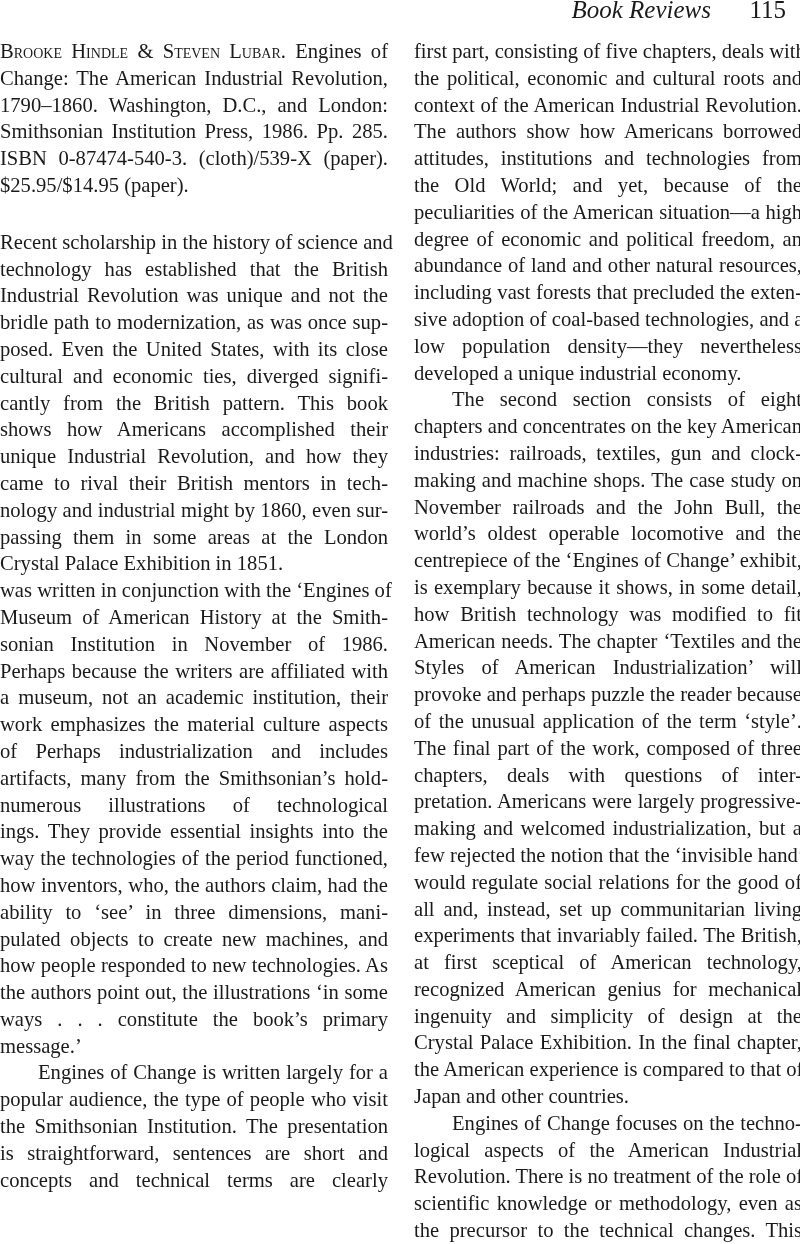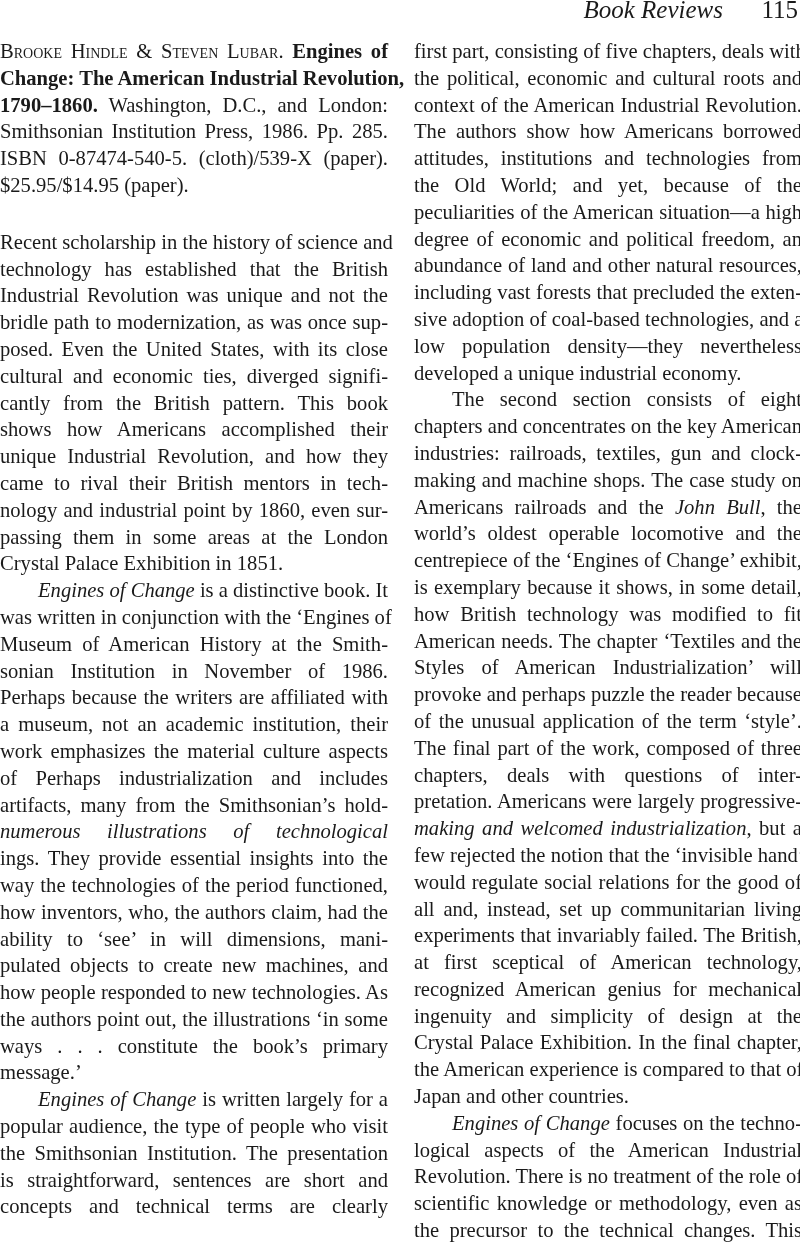--- a/index.html
+++ b/index.html
@@ -1,77 +1,76 @@
 <!DOCTYPE html>
 <html><head>
 <meta charset="utf-8">
 <style>
   html, body { margin:0; padding:0; background:#ffffff; }
   body { width:800px; height:1244px; position:relative; overflow:hidden;
          font-family:"Liberation Serif","DejaVu Serif",serif; color:#1a1a1a; }
-  .header { position:absolute; top:0; left:412px; width:386px; height:40px; }
+  .header { position:absolute; top:0; left:400px; width:386px; height:40px; }
   .running-title { position:absolute; right:75px; top:-4px; font-style:italic; font-size:25px; }
   .page-num { position:absolute; right:0; top:-4px; font-size:25px; }
   .col { position:absolute; width:388px; font-size:20.6px; line-height:26.8px; }
   .col-left { left:0; top:38px; }
   .col-right { left:414px; top:38px; }
   .line { display:block; text-align:justify; text-align-last:justify; white-space:nowrap; height:26.8px; overflow:visible; }
   .line.last { text-align-last:left; }
   .line.indent { text-indent:38px; }
-  .bold { font-weight:bold; }
-  .ital { font-style:italic; }
+  .bold { font-weight:normal; }
+  .ital { }
   .sc { font-variant:small-caps; }
   .gap { display:block; height:30px; }
 </style>
 </head>
 <body>
 
 <div class="header">
   <span class="running-title">Book Reviews</span>
   <span class="page-num">115</span>
 </div>
 
 <div class="col col-left">
   <div>
     <span class="line"><span class="sc">Brooke Hindle &amp; Steven Lubar.</span><span class="bold"> Engines of</span></span>
     <span class="line bold">Change: The American Industrial Revolution,</span>
     <span class="line"><span class="bold">1790–1860.</span><span> Washington, D.C., and London:</span></span>
     <span class="line">Smithsonian Institution Press, 1986. Pp. 285.</span>
-    <span class="line">ISBN 0-87474-540-5. (cloth)/539-X (paper).</span>
+    <span class="line">ISBN 0-87474-540-3. (cloth)/539-X (paper).</span>
     <span class="line last">$25.95/$14.95 (paper).</span>
   </div>
   <span class="gap"></span>
   <div>
     <span class="line">Recent scholarship in the history of science and</span>
     <span class="line">technology has established that the British</span>
     <span class="line">Industrial Revolution was unique and not the</span>
     <span class="line">bridle path to modernization, as was once sup-</span>
     <span class="line">posed. Even the United States, with its close</span>
     <span class="line">cultural and economic ties, diverged signifi-</span>
     <span class="line">cantly from the British pattern. This book</span>
     <span class="line">shows how Americans accomplished their</span>
     <span class="line">unique Industrial Revolution, and how they</span>
     <span class="line">came to rival their British mentors in tech-</span>
-    <span class="line">nology and industrial point by 1860, even sur-</span>
+    <span class="line">nology and industrial might by 1860, even sur-</span>
     <span class="line">passing them in some areas at the London</span>
     <span class="line last">Crystal Palace Exhibition in 1851.</span>
-    <span class="line indent"><span class="ital">Engines of Change</span> <span>is a distinctive book. It</span></span>
     <span class="line">was written in conjunction with the ‘Engines of</span>
     <span class="line">Museum of American History at the Smith-</span>
     <span class="line">sonian Institution in November of 1986.</span>
     <span class="line">Perhaps because the writers are affiliated with</span>
     <span class="line">a museum, not an academic institution, their</span>
     <span class="line">work emphasizes the material culture aspects</span>
     <span class="line">of Perhaps industrialization and includes</span>
     <span class="line">artifacts, many from the Smithsonian’s hold-</span>
     <span class="line ital">numerous illustrations of technological</span>
     <span class="line">ings. They provide essential insights into the</span>
     <span class="line">way the technologies of the period functioned,</span>
     <span class="line">how inventors, who, the authors claim, had the</span>
-    <span class="line">ability to ‘see’ in will dimensions, mani-</span>
+    <span class="line">ability to ‘see’ in three dimensions, mani-</span>
     <span class="line">pulated objects to create new machines, and</span>
     <span class="line">how people responded to new technologies. As</span>
     <span class="line">the authors point out, the illustrations ‘in some</span>
     <span class="line">ways . . . constitute the book’s primary</span>
     <span class="line last">message.’</span>
     <span class="line indent"><span class="ital">Engines of Change</span> <span>is written largely for a</span></span>
     <span class="line">popular audience, the type of people who visit</span>
     <span class="line">the Smithsonian Institution. The presentation</span>
     <span class="line">is straightforward, sentences are short and</span>
     <span class="line">concepts and technical terms are clearly</span>
@@ -90,21 +89,21 @@
   <span class="line">degree of economic and political freedom, an</span>
   <span class="line">abundance of land and other natural resources,</span>
   <span class="line">including vast forests that precluded the exten-</span>
   <span class="line">sive adoption of coal-based technologies, and a</span>
   <span class="line">low population density—they nevertheless</span>
   <span class="line last">developed a unique industrial economy.</span>
   <span class="line indent">The second section consists of eight</span>
   <span class="line">chapters and concentrates on the key American</span>
   <span class="line">industries: railroads, textiles, gun and clock-</span>
   <span class="line">making and machine shops. The case study on</span>
-  <span class="line"><span>Americans railroads and the</span> <span class="ital">John Bull</span><span>, the</span></span>
+  <span class="line"><span>November railroads and the</span> <span class="ital">John Bull</span><span>, the</span></span>
   <span class="line">world’s oldest operable locomotive and the</span>
   <span class="line">centrepiece of the ‘Engines of Change’ exhibit,</span>
   <span class="line">is exemplary because it shows, in some detail,</span>
   <span class="line">how British technology was modified to fit</span>
   <span class="line">American needs. The chapter ‘Textiles and the</span>
   <span class="line">Styles of American Industrialization’ will</span>
   <span class="line">provoke and perhaps puzzle the reader because</span>
   <span class="line">of the unusual application of the term ‘style’.</span>
   <span class="line">The final part of the work, composed of three</span>
   <span class="line">chapters, deals with questions of inter-</span>

